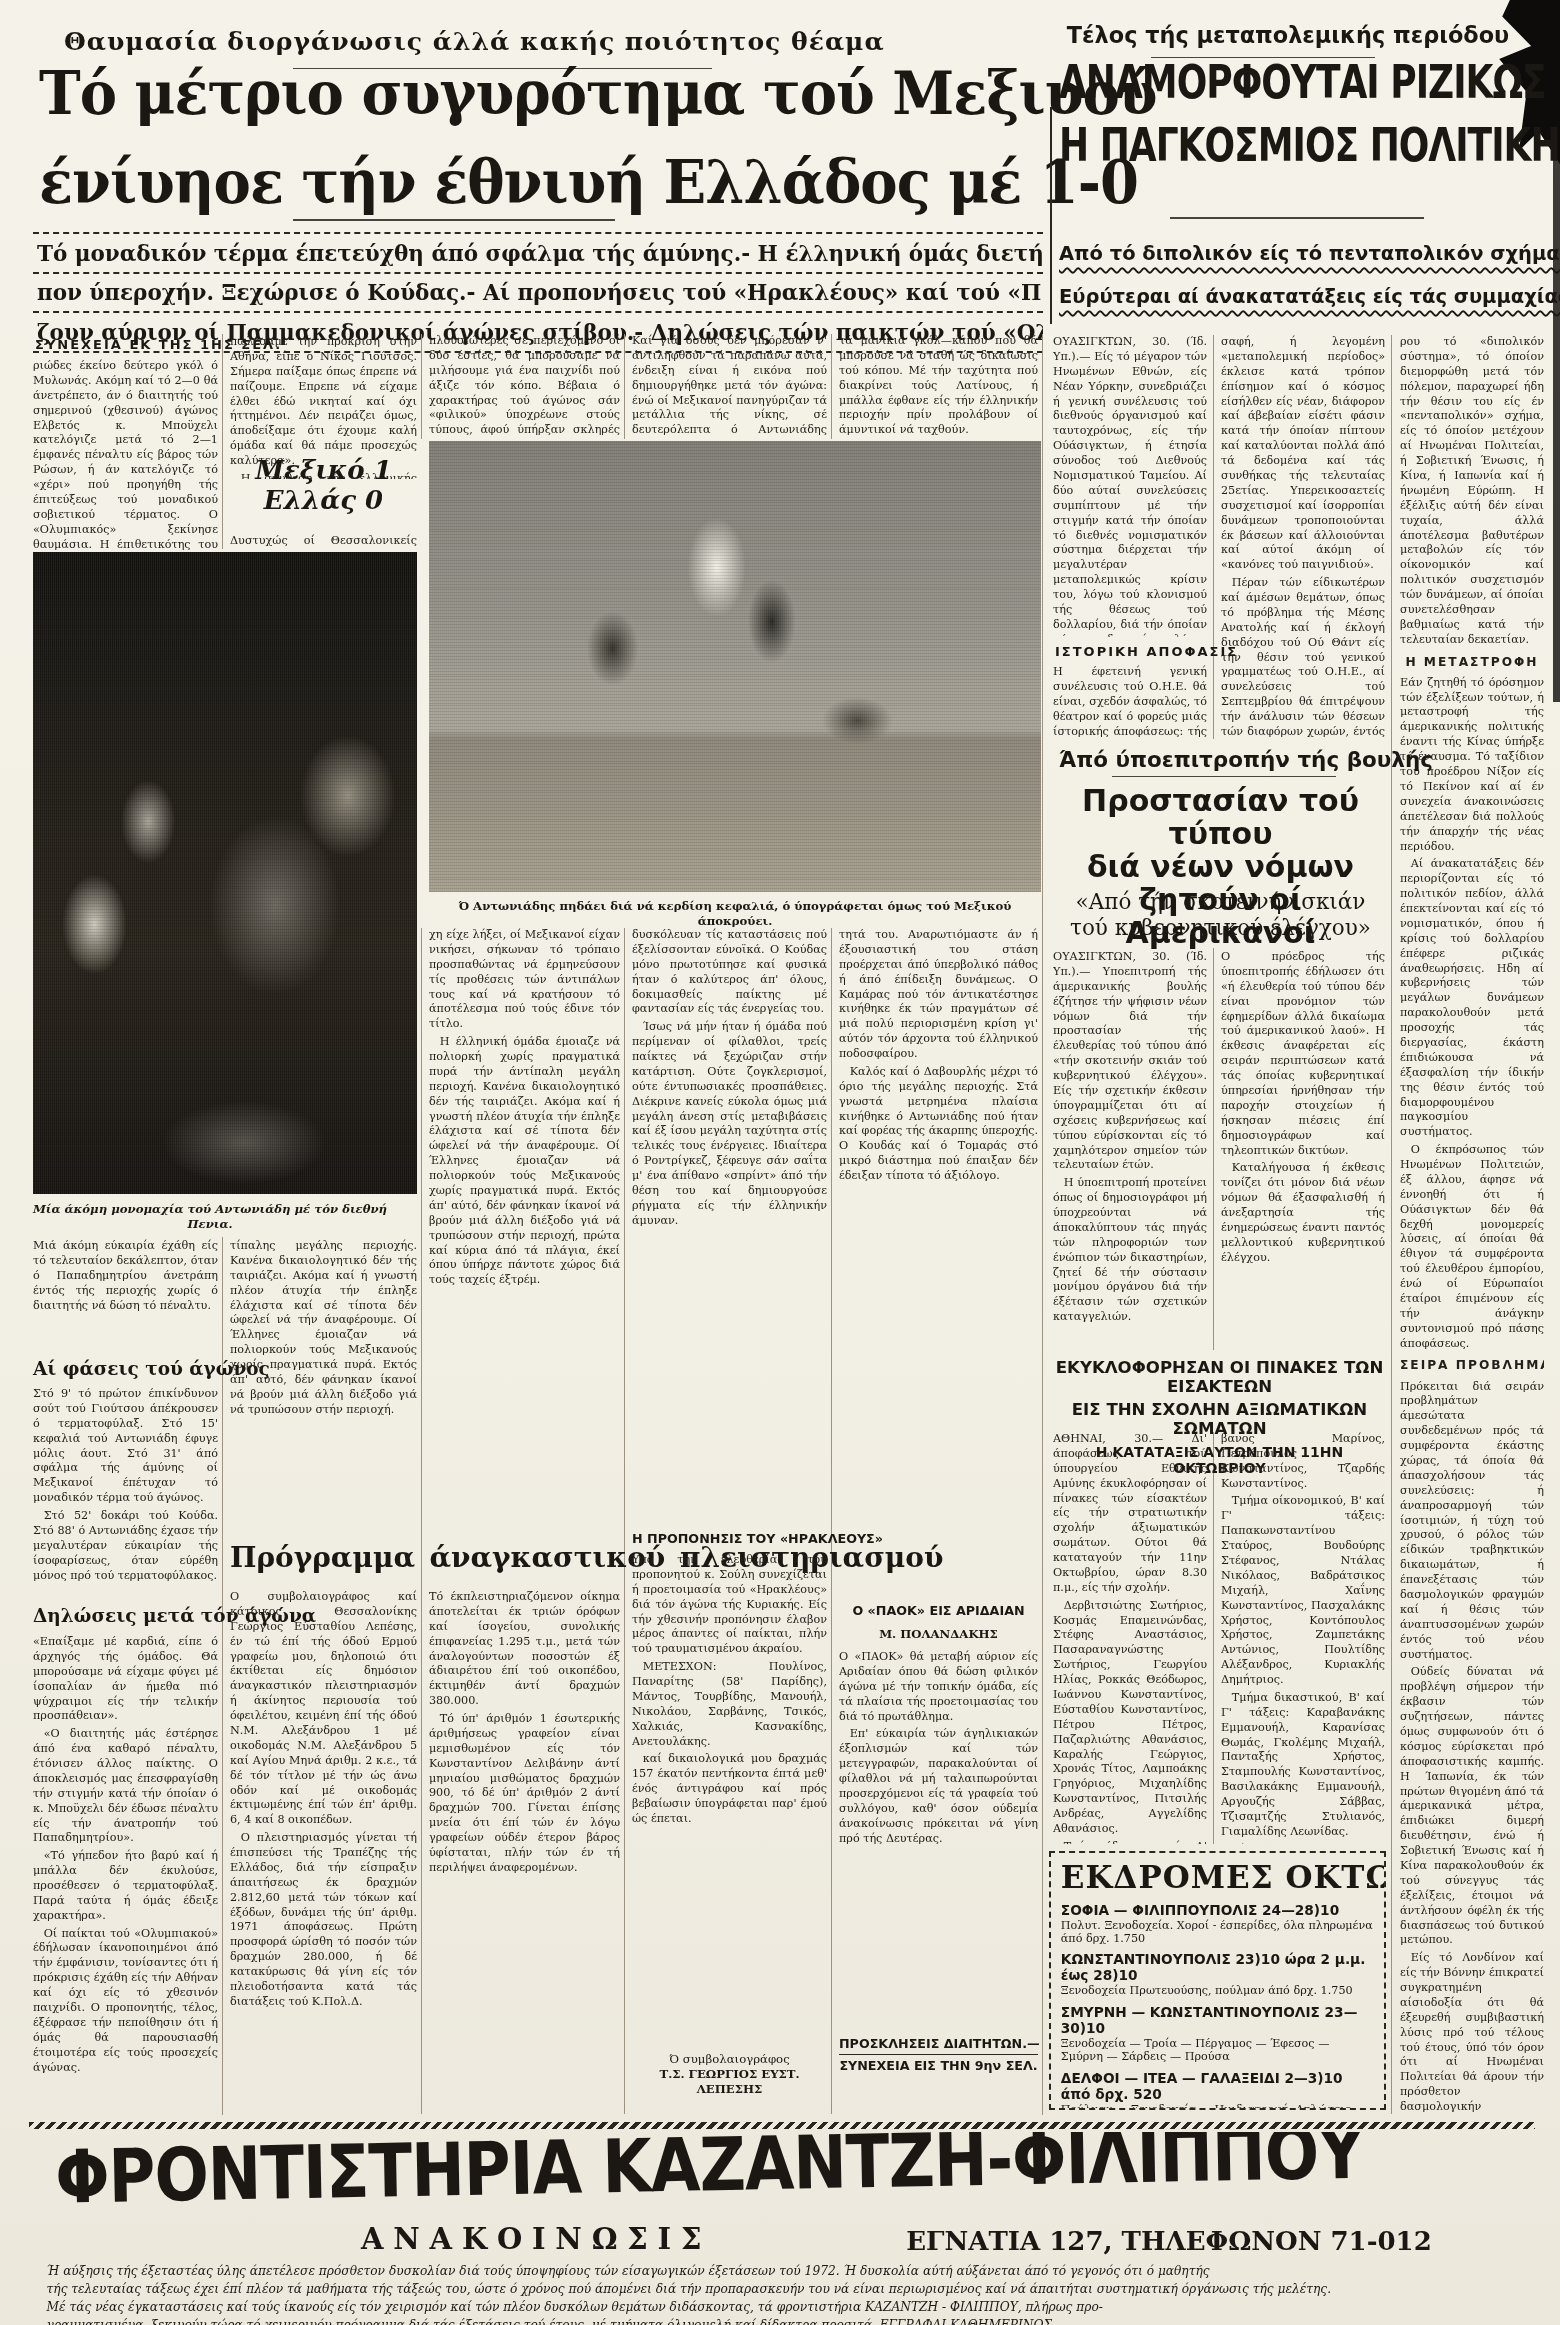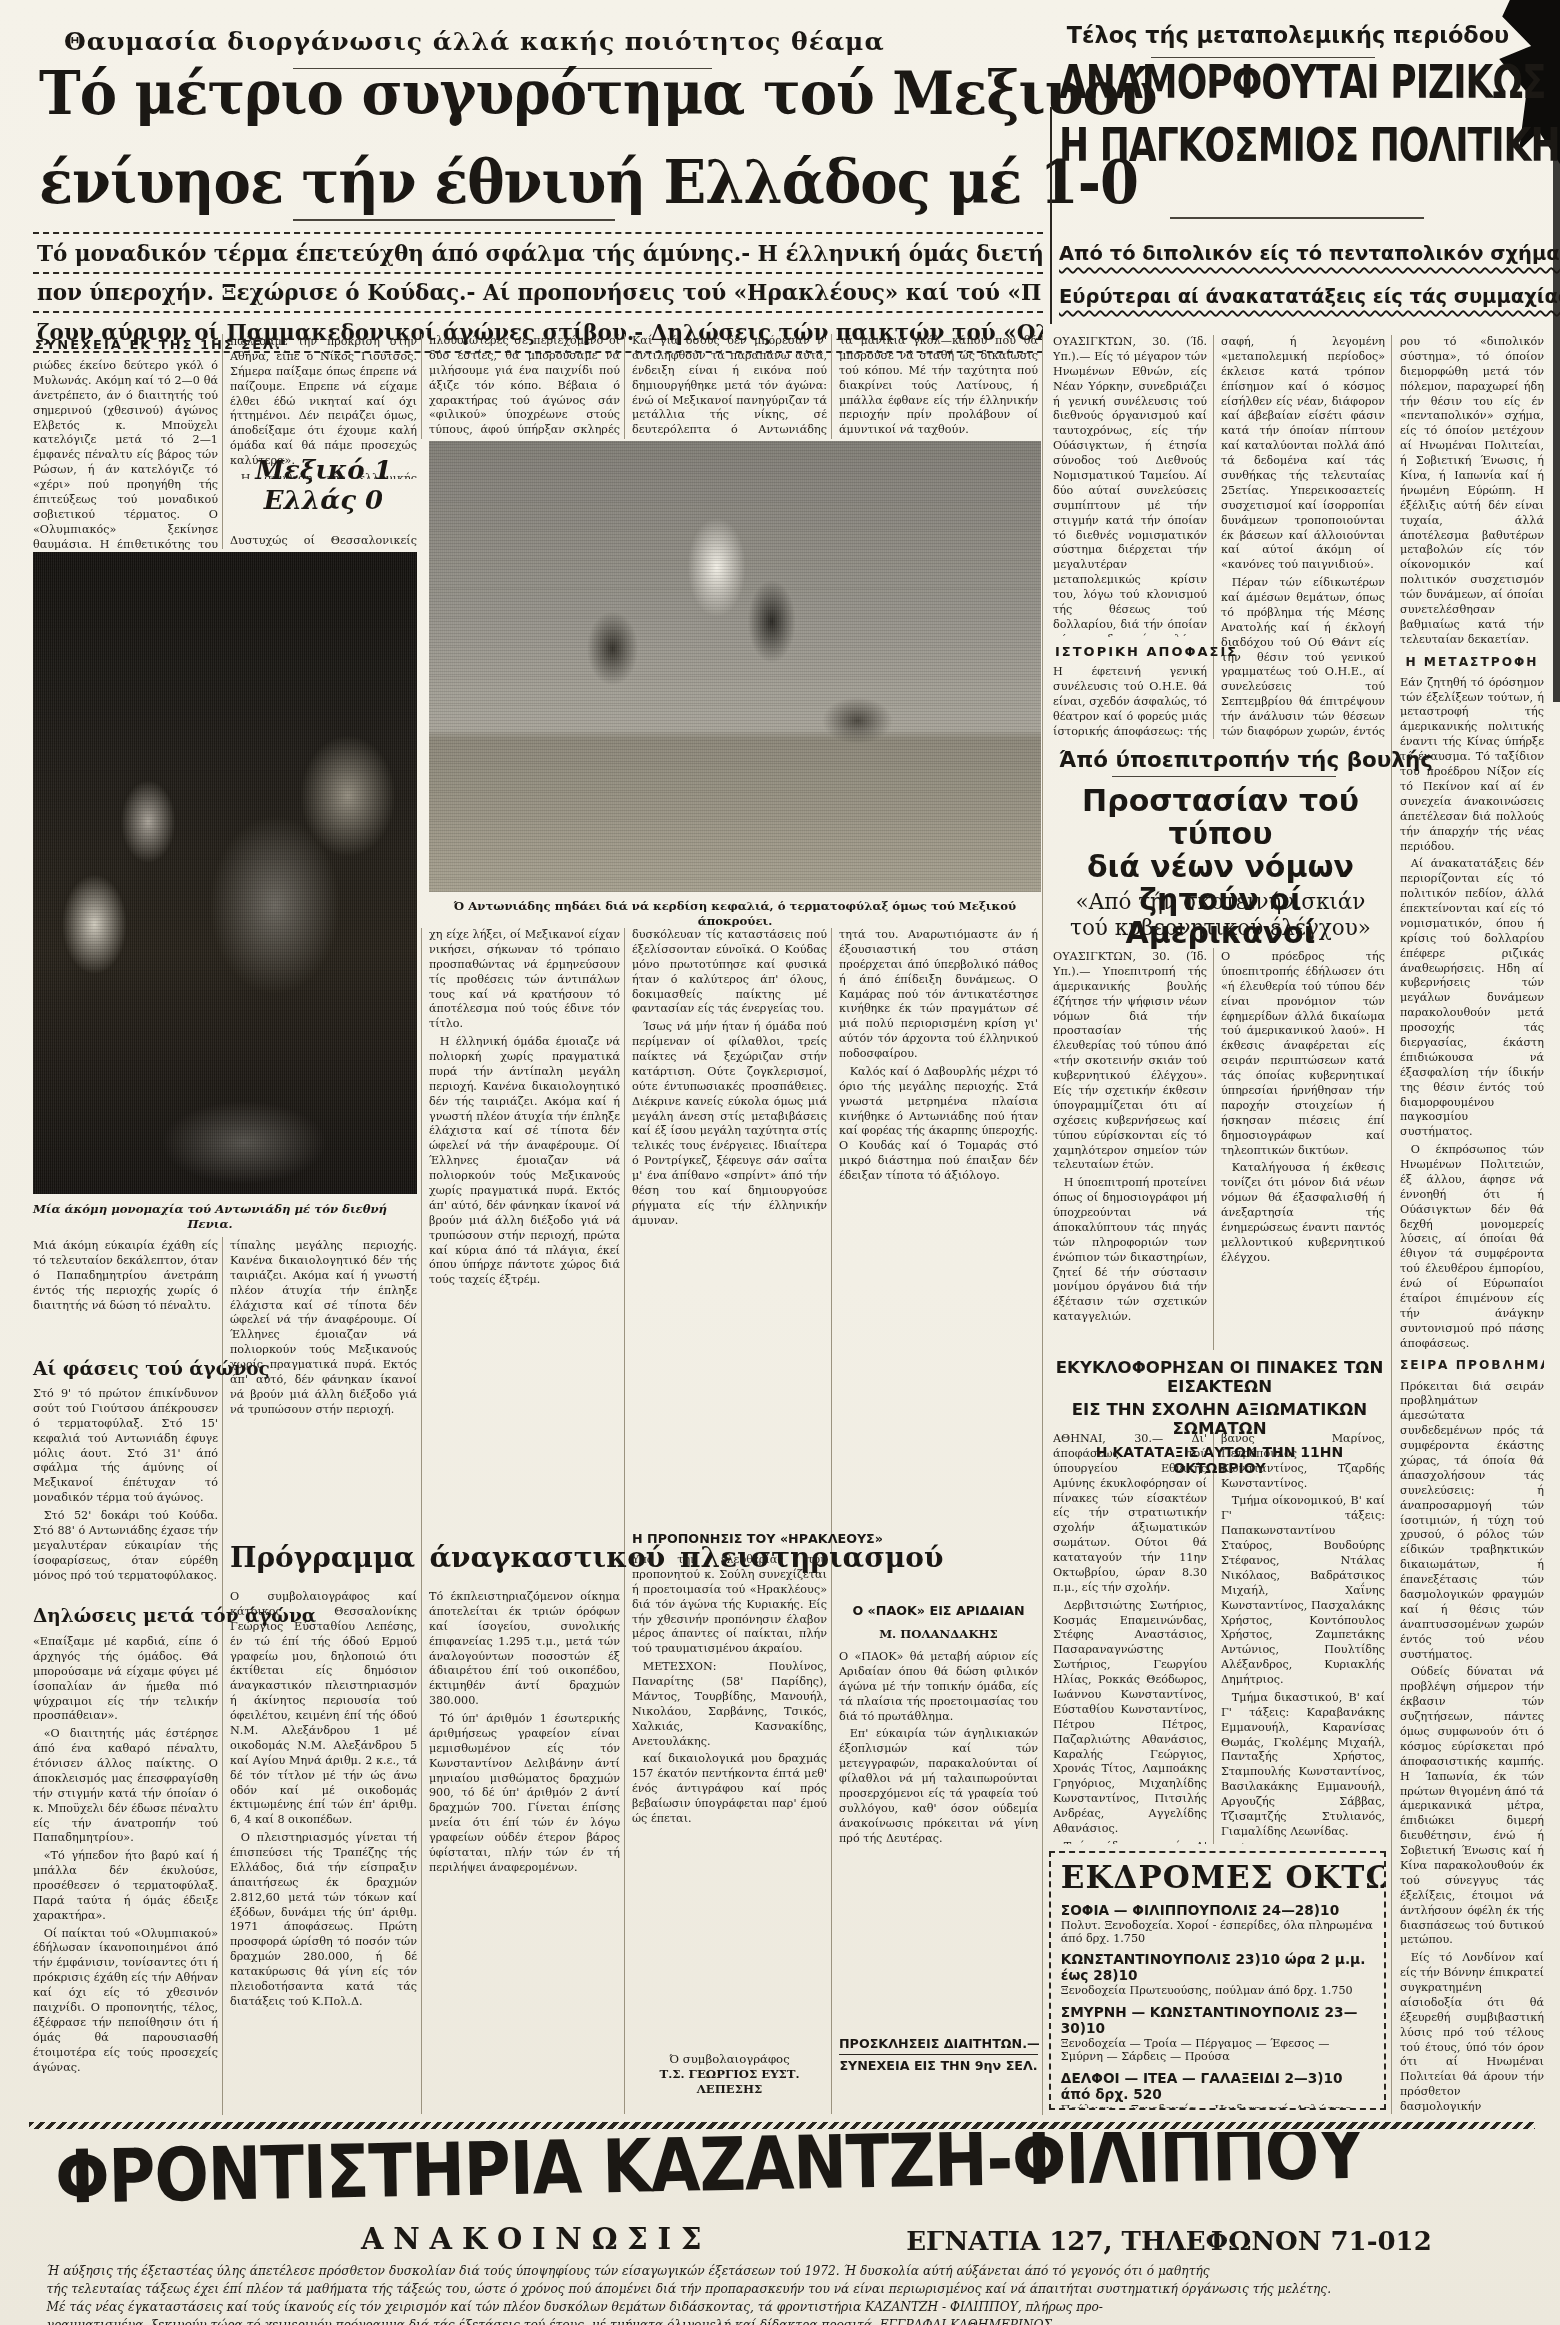--- a/index.html
+++ b/index.html
@@ -116,21 +116,21 @@
       <p class="flush">πλουσιώτερες σέ περιεχόμενο οί δύο έστίες, θά μπορούσαμε νά μιλήσουμε γιά ένα παιχνίδι πού άξιζε τόν κόπο. Βέβαια ό χαρακτήρας τού άγώνος σάν «φιλικού» ύποχρέωνε στούς τύπους, άφού ύπήρξαν σκληρές καί άγριες μάχες άντιπάλων παικτών, όχι ή προσπάθειά τους νά κατακτήσουν τήν μπάλλα.</p>
     </div>
   <div class="abs col" style="left:632px;top:334px;width:195px;height:103px;">
       <p class="flush">Καί γιά όσους δέν μπόρεσαν ν' άντιληφθούν τά παραπάνω αύτά, ένδειξη είναι ή εικόνα πού δημιουργήθηκε μετά τόν άγώνα: ένώ οί Μεξικανοί πανηγύριζαν τά μετάλλια τής νίκης, σέ δευτερόλεπτα ό Αντωνιάδης μεταφερόταν σχεδόν μόνος σέ φορείο στ' άποδυτήρια.</p>
     </div>
   <div class="abs col" style="left:839px;top:334px;width:199px;height:103px;">
       <p class="flush">τά μανίκια γκόλ—κάπου πού θά μπορούσε νά σταθή ώς δικαίωσις τού κόπου. Μέ τήν ταχύτητα πού διακρίνει τούς Λατίνους, ή μπάλλα έφθανε είς τήν έλληνικήν περιοχήν πρίν προλάβουν οί άμυντικοί νά ταχθούν.</p>
     </div>
 
   <div class="abs photo photo-main" style="left:429px;top:441px;width:612px;height:451px;"></div>
-  <div class="abs caption" style="left:429px;top:899px;width:612px;">Ό Αντωνιάδης πηδάει διά νά κερδίση κεφαλιά, ό τερματοφύλαξ όμως τού Μεξικού άποκρούει.</div>
+  <div class="abs caption" style="left:429px;top:899px;width:612px;">Ό Αντωνιάδης πηδάει διά νά κερδίση κεφαλιά, ό ύπογράφεται όμως τού Μεξικού άποκρούει.</div>
 
   <div class="abs photo photo-left" style="left:33px;top:552px;width:384px;height:642px;"></div>
   <div class="abs caption" style="left:18px;top:1202px;width:384px;font-style:italic;">Μία άκόμη μονομαχία τού Αντωνιάδη μέ τόν διεθνή Πενια.</div>
 
   <div class="abs col" style="left:429px;top:928px;width:191px;height:597px;">
       <p class="flush">χη είχε λήξει, οί Μεξικανοί είχαν νικήσει, σήκωναν τό τρόπαιο προσπαθώντας νά έρμηνεύσουν τίς προθέσεις τών άντιπάλων τους καί νά κρατήσουν τό άποτέλεσμα πού τούς έδινε τόν τίτλο.</p>
       <p>Η έλληνική όμάδα έμοιαζε νά πολιορκή χωρίς πραγματικά πυρά τήν άντίπαλη μεγάλη περιοχή. Κανένα δικαιολογητικό δέν τής ταιριάζει. Ακόμα καί ή γνωστή πλέον άτυχία τήν έπληξε έλάχιστα καί σέ τίποτα δέν ώφελεί νά τήν άναφέρουμε. Οί Έλληνες έμοιαζαν νά πολιορκούν τούς Μεξικανούς χωρίς πραγματικά πυρά. Εκτός άπ' αύτό, δέν φάνηκαν ίκανοί νά βρούν μιά άλλη διέξοδο γιά νά τρυπώσουν στήν περιοχή, πρώτα καί κύρια άπό τά πλάγια, έκεί όπου ύπήρχε πάντοτε χώρος διά τούς ταχείς έξτρέμ.</p>
     </div>
   <div class="abs col" style="left:632px;top:928px;width:195px;height:595px;">
       <p class="flush">δυσκόλευαν τίς καταστάσεις πού έξελίσσονταν εύνοϊκά. Ο Κούδας μόνο πρωτοτύπησε καί φυσικά ήταν ό καλύτερος άπ' όλους, δοκιμασθείς παίκτης μέ φαντασίαν είς τάς ένεργείας του.</p>

